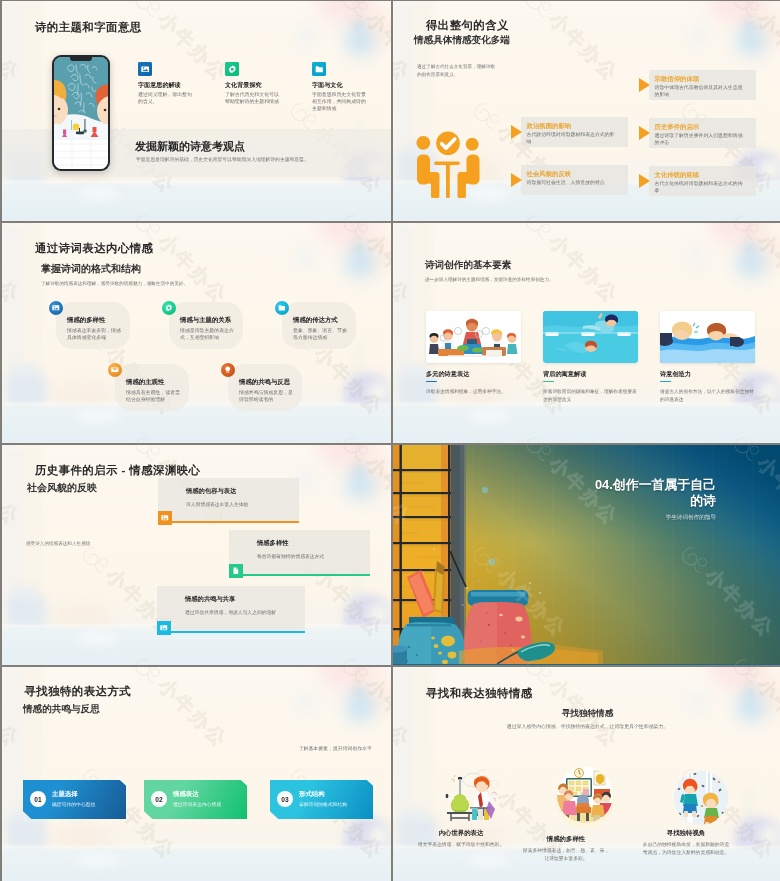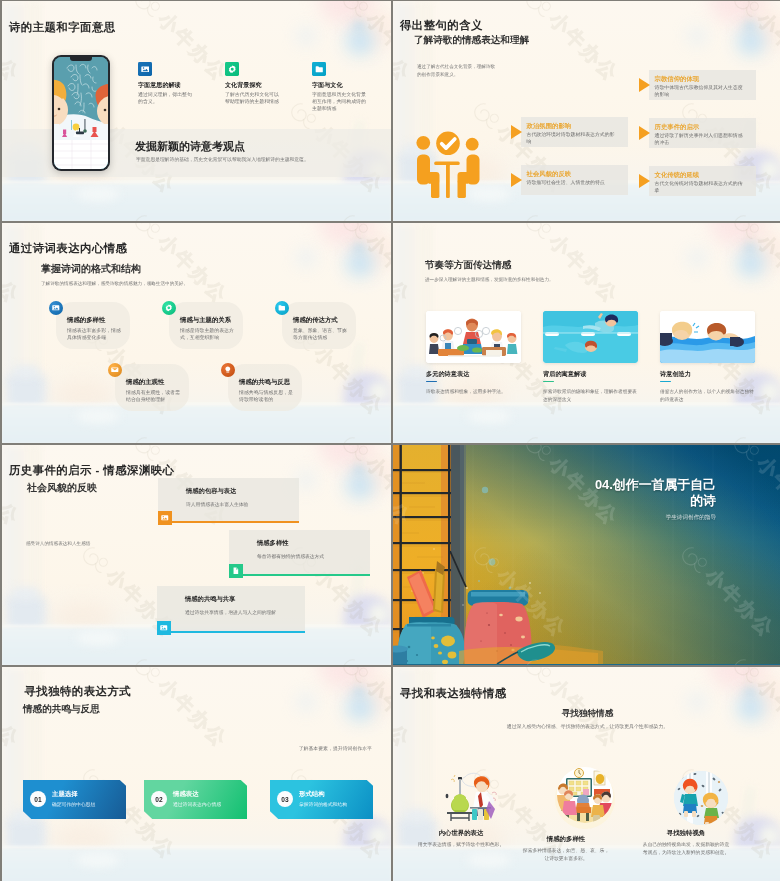--- a/index.html
+++ b/index.html
@@ -30,21 +30,21 @@
   
   .wmlayer{position:absolute;inset:0;overflow:hidden;pointer-events:none;}
   .wm{position:absolute;font-size:19px;font-weight:700;letter-spacing:3px;
       color:transparent;-webkit-text-stroke:1px rgba(170,158,138,.2);
       transform:rotate(45deg);transform-origin:0 0;white-space:nowrap;}
   .wmlogo{position:absolute;transform:rotate(45deg);transform-origin:0 0;}
   .wmlogo svg{display:block;}
 
   
   .title{position:absolute;font-weight:700;color:#282828;white-space:nowrap;
-         font-size:11.4px;letter-spacing:.45px;left:7px;top:19px;}
+         font-size:11.4px;letter-spacing:.45px;left:33px;top:19px;}
   .subtitle{position:absolute;font-weight:700;color:#333;white-space:nowrap;font-size:9.5px;}
   .lead{position:absolute;color:#727272;font-size:4.6px;line-height:1.7;}
 
   
   .sq-icon{position:absolute;width:13.5px;height:13.5px;border-radius:1.4px;
            display:flex;align-items:center;justify-content:center;}
   .sq-icon svg{display:block;}
   .c-head{position:absolute;font-weight:700;font-size:6.1px;color:#232323;white-space:nowrap;}
   .c-body{position:absolute;font-size:4.9px;line-height:1.48;color:#6d6d6d;}
   .s1-banner{position:absolute;left:62px;top:139px;width:308px;height:46px;
@@ -335,21 +335,21 @@
         </div>
        <div class="wmlogo" style="left:350px;top:208px;">
        <svg width="30" height="26" viewBox="0 0 30 26" fill="none" stroke="rgba(176,164,144,.135)" stroke-width="1.1">
          <path d="M7 3 C2 6 1 14 6 17.5 C11 21 18 18.5 18.6 13.2 C19.2 8.4 14.6 5.6 11 7.4 C8.4 8.7 8 11.8 10 13"></path>
          <path d="M18.6 13.2 C21 17 26 18.6 29 15.6"></path>
          <circle cx="23" cy="7" r="4"></circle>
        </svg>
         </div>
        </div>
       <div class="title" style="top:16.5px;">得出整句的含义</div>
-    <div class="subtitle" style="left:21px;top:33px;font-size:9.6px;">了解诗歌的情感表达和理解</div>
+    <div class="subtitle" style="left:21px;top:33px;font-size:9.6px;">情感具体情感变化多端</div>
     <div class="lead" style="left:24px;top:62px;width:80px;">通过了解古代社会文化背景，理解诗歌的创作背景和意义。</div>
       <div class="people-icon" style="left:20px;top:127px;"><svg width="70" height="71" viewBox="0 0 70 71">
    <g fill="#f5a01f">
      <circle cx="10.3" cy="14.8" r="6.9"></circle>
      <circle cx="59.2" cy="16.2" r="6.4"></circle>
      <rect x="4" y="26.5" width="13" height="30" rx="5.2"></rect>
      <rect x="14.2" y="44" width="12.3" height="11.8" rx="3.4"></rect>
      <rect x="18" y="52.5" width="8.4" height="17.5" rx="1.4"></rect>
      <rect x="53.5" y="26.5" width="13" height="30" rx="5.2"></rect>
      <rect x="44.5" y="44" width="12.3" height="11.8" rx="3.4"></rect>
@@ -560,21 +560,21 @@
        </svg>
         </div>
        <div class="wmlogo" style="left:350px;top:208px;">
        <svg width="30" height="26" viewBox="0 0 30 26" fill="none" stroke="rgba(176,164,144,.135)" stroke-width="1.1">
          <path d="M7 3 C2 6 1 14 6 17.5 C11 21 18 18.5 18.6 13.2 C19.2 8.4 14.6 5.6 11 7.4 C8.4 8.7 8 11.8 10 13"></path>
          <path d="M18.6 13.2 C21 17 26 18.6 29 15.6"></path>
          <circle cx="23" cy="7" r="4"></circle>
        </svg>
         </div>
        </div>
-    <div class="subtitle" style="left:32px;top:36px;font-size:9.6px;">节奏等方面传达情感</div>
+    <div class="subtitle" style="left:32px;top:36px;font-size:9.6px;">诗词创作的基本要素</div>
     <div class="lead" style="left:32px;top:53px;width:320px;">进一步深入理解诗的主题和情感，发掘诗意的多样性和创造力。</div>
       <div class="s4-img" style="left:33px;top:88px;">
         <svg width="95" height="52" viewBox="0 0 95 52">
   <rect width="95" height="52" fill="#ffffff"></rect>
   <g>
     <ellipse cx="46" cy="14" rx="6" ry="6.5" fill="#e08a5a"></ellipse>
     <path d="M40 12c0-5 12-5 12 0 0 2-1 3-2 2 0-3-8-3-8 0-1 1-2 0-2-2Z" fill="#c75d33"></path>
     <path d="M40 21h12l3 12H37Z" fill="#e2564a"></path>
     <path d="M37 33h18l2 10H35Z" fill="#2f8fc4"></path>
     <rect x="41" y="28" width="10" height="5" rx="1" fill="#27607f"></rect>

